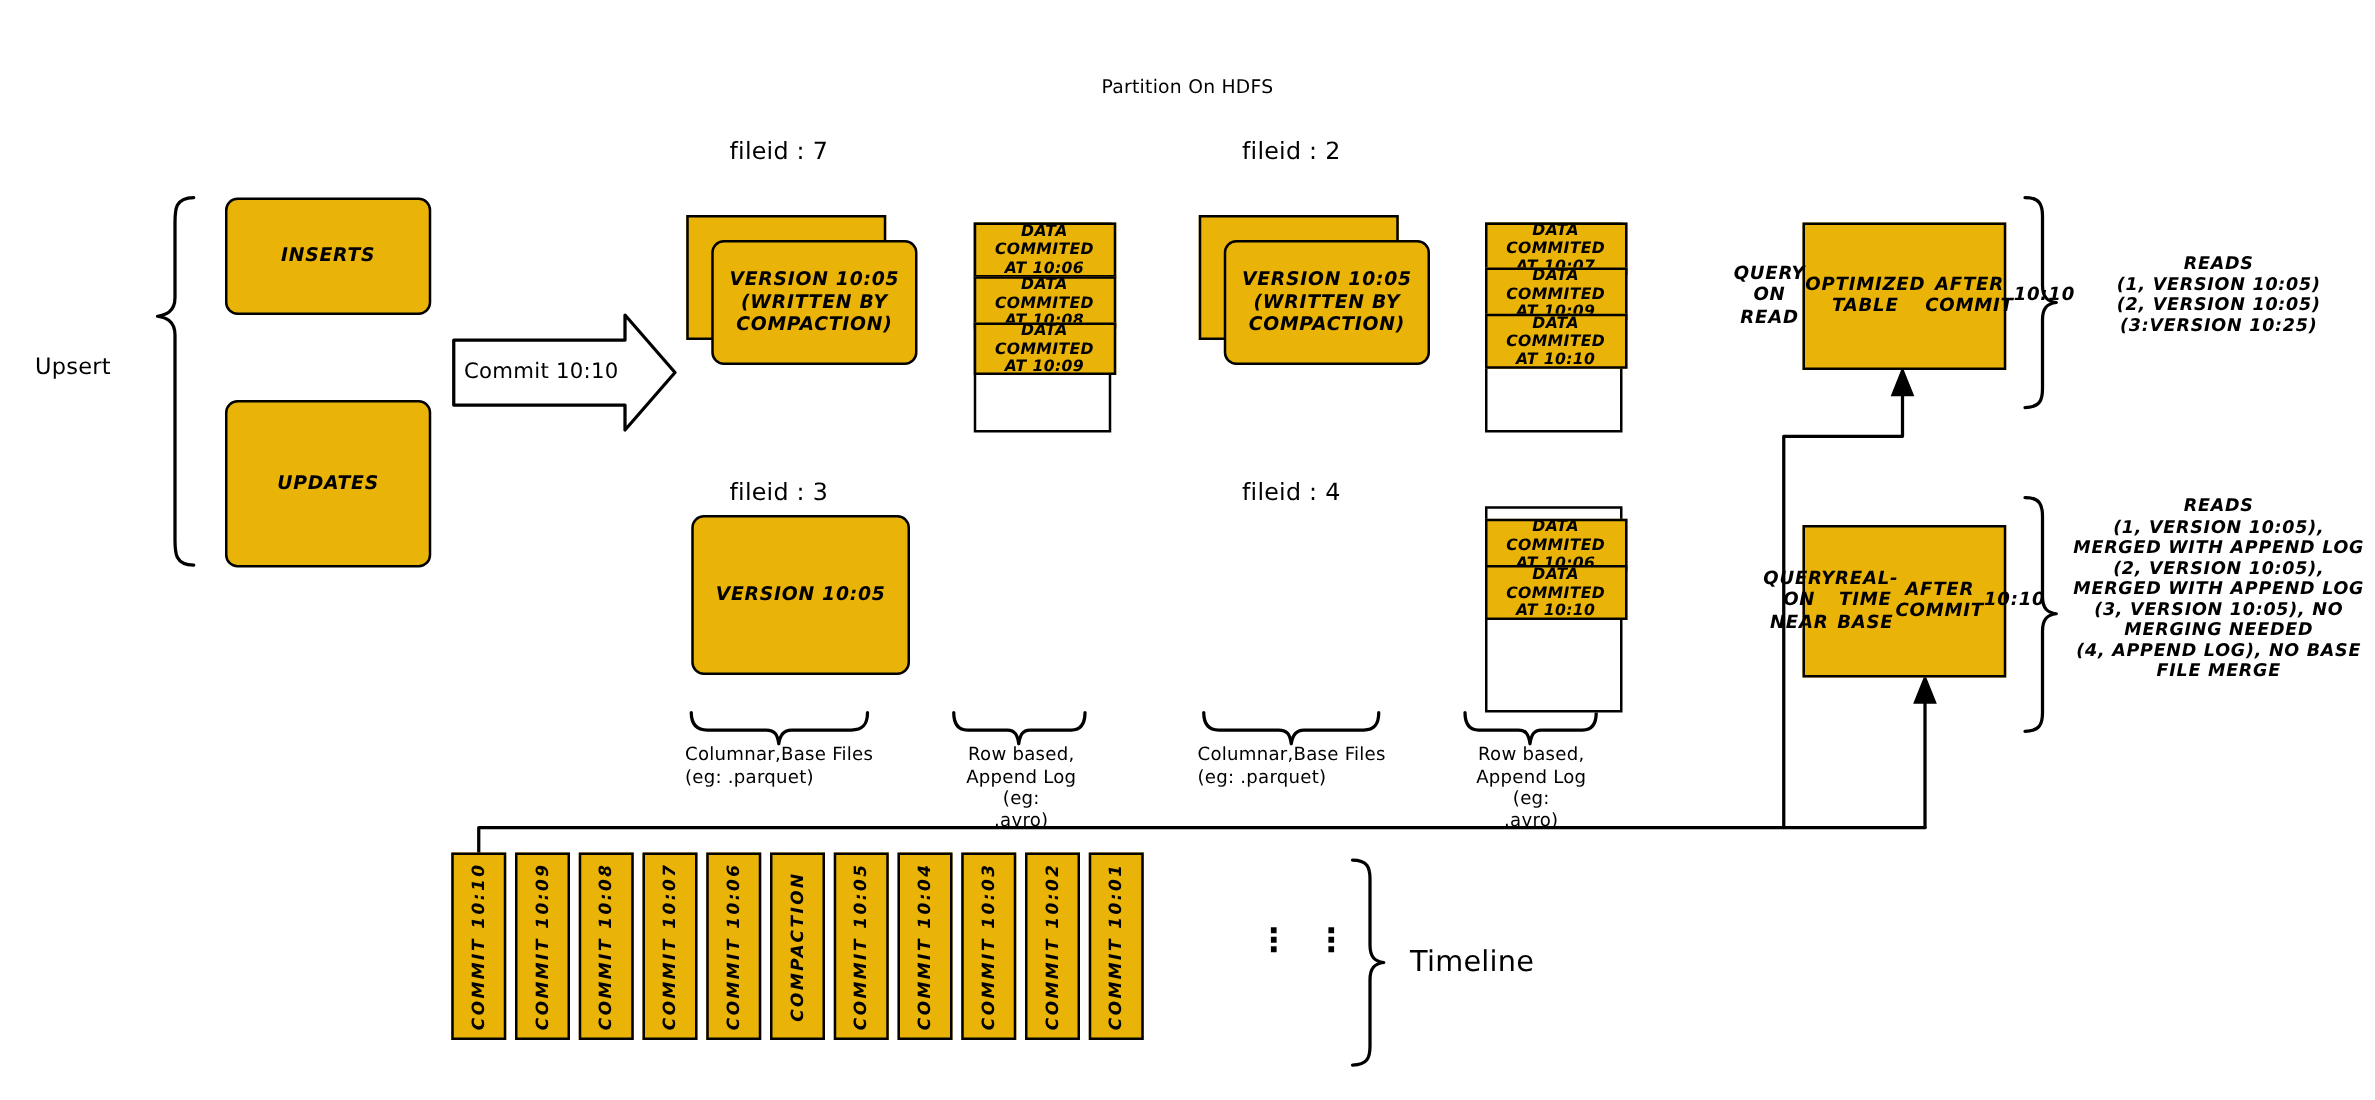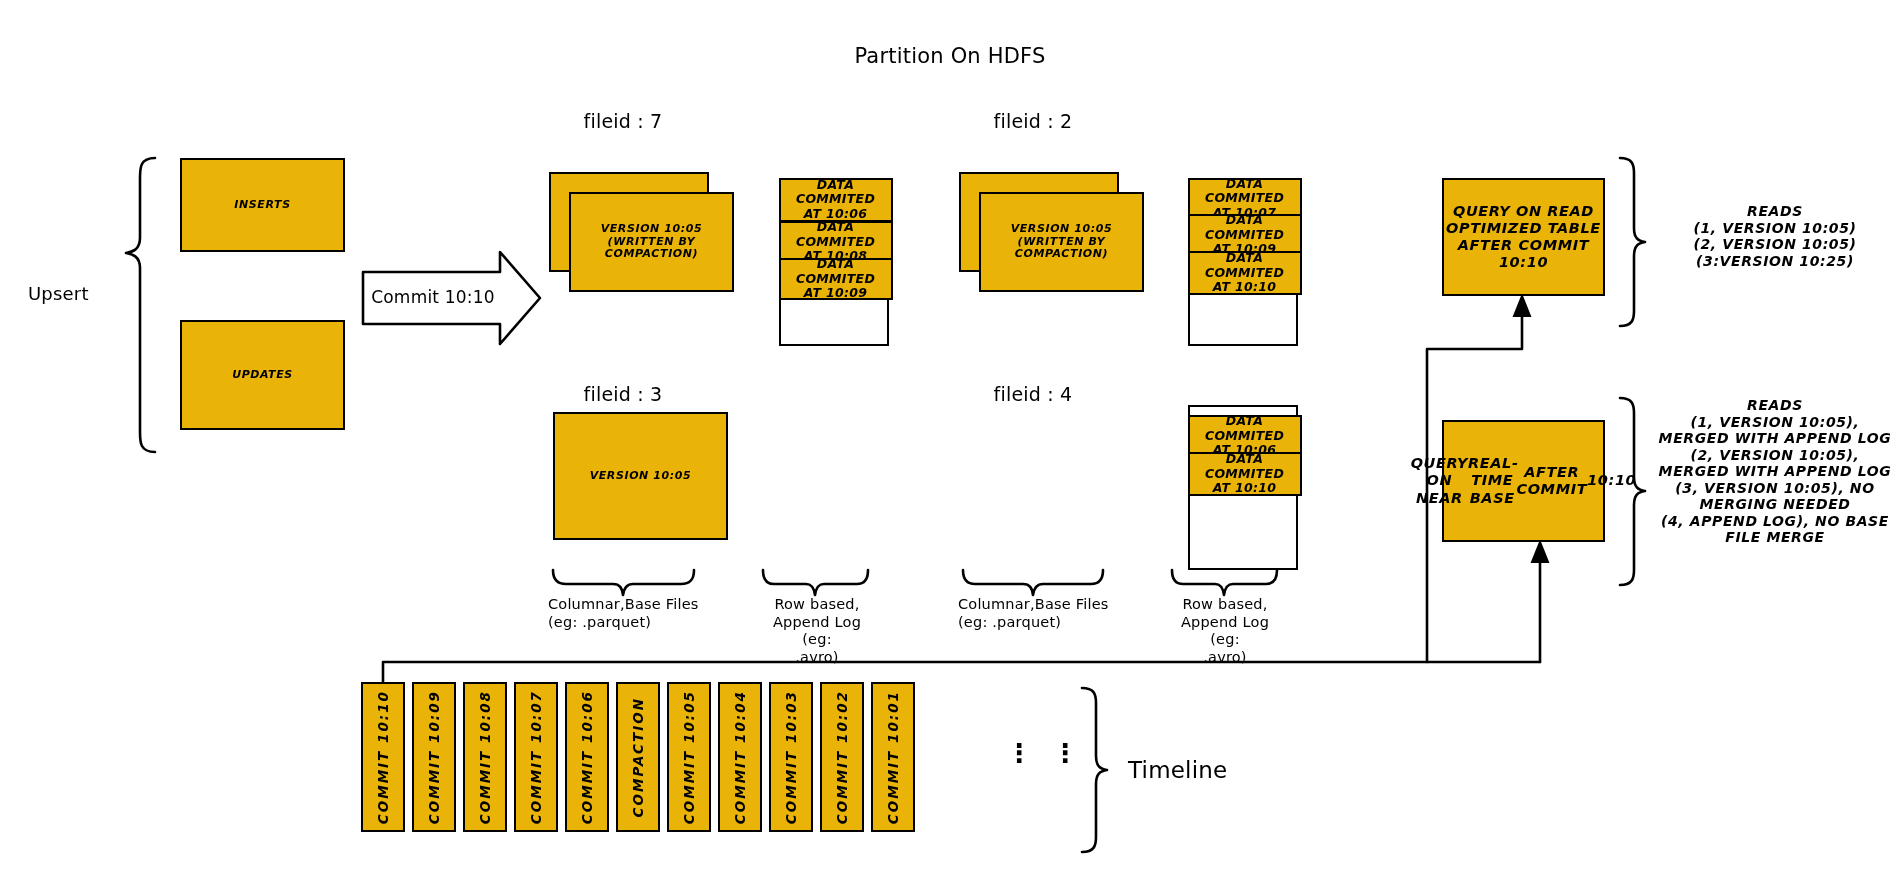--- a/index.html
+++ b/index.html
@@ -12,23 +12,23 @@
   .bx{border:2.5px solid #000;background:#eab308;display:flex;align-items:center;
       justify-content:center;text-align:center;}
 
   
   .hand{font-family:"DejaVu Sans","Liberation Sans",sans-serif;font-weight:700;
         font-style:italic;letter-spacing:.6px;line-height:1.18;}
   
   .thin{font-family:"DejaVu Sans","Liberation Sans",sans-serif;font-weight:400;
         letter-spacing:.2px;line-height:1.22;}
 
-  .title{font-size:21px;}
+  .title{font-size:15px;margin-top:16px;}
   .lbl-fileid{font-size:19px;}
-  .bigbox-t{font-size:11px;}
+  .bigbox-t{font-size:15px;border-radius:10px;}
   .logbox-t{font-size:12.5px;font-weight:700;font-style:italic;letter-spacing:.3px;line-height:1.15;}
   .querybox-t{font-size:14.5px;}
   .reads-t{font-size:14px;}
   .cap-t{font-size:14.5px;}
   .commit-arrow-t{font-size:17px;}
   .upsert-t{font-size:18px;}
   .timeline-t{font-size:23px;}
   .tl-t{font-size:13.5px;font-weight:700;font-style:italic;letter-spacing:2px;
         writing-mode:vertical-rl;transform:rotate(180deg);white-space:nowrap;}
   .dots{font-size:26px;font-weight:700;letter-spacing:0;line-height:.55;}
@@ -67,21 +67,21 @@
     <polygon points="1522,296 1514,316 1530,316" fill="#000" stroke="#000" stroke-width="2"></polygon>
     <polygon points="1540,542 1532,562 1548,562" fill="#000" stroke="#000" stroke-width="2"></polygon>
   </svg>
 
   <div class="abs thin title" style="left:0;top:44px;width:1900px;text-align:center;">Partition On HDFS</div>
 
   <div class="abs thin upsert-t" style="left:28px;top:283px;width:100px;text-align:left;">Upsert</div>
 
   <div class="abs bx hand bigbox-t" style="left:180px;top:158px;width:165px;height:94px;">INSERTS</div>
 
-  <div class="abs bx hand bigbox-t" style="left:180px;top:320px;width:165px;height:110px;">UPDATES</div>
+  <div class="abs bx hand bigbox-t" style="left:180px;top:320px;width:165px;height:134px;">UPDATES</div>
 
   <div class="abs thin commit-arrow-t" style="left:368px;top:287px;width:130px;text-align:center;">Commit 10:10</div>
 
   <div class="abs thin lbl-fileid" style="left:553;left:553px;top:110px;width:140px;text-align:center;">fileid : 7</div>
 
   <div class="abs bx" style="left:549px;top:172px;width:160px;height:100px;"></div>
   <div class="abs bx hand bigbox-t" style="left:569px;top:192px;width:165px;height:100px;flex-direction:column;">
     <span>VERSION 10:05</span>
     <span>(WRITTEN BY</span>
     <span>COMPACTION)</span>
@@ -160,21 +160,21 @@
     <div>Columnar,Base Files</div>
     <div>(eg: .parquet)</div>
   </div>
 
   <div class="abs thin cap-t" style="left:1166px;top:596px;width:118px;text-align:center;">
     <div>Row based,</div>
     <div>Append Log  (eg:</div>
     <div>.avro)</div>
   </div>
 
-  <div class="abs bx hand querybox-t" style="left:1442px;top:178px;width:163px;height:118px;flex-direction:column;">
+  <div class="abs bx hand querybox-t" style="left:1442px;top:178px;width:163px;height:118px;flex-direction:row;">
     <span>QUERY ON READ</span>
     <span>OPTIMIZED TABLE</span>
     <span>AFTER COMMIT</span>
     <span>10:10</span>
   </div>
 
   <div class="abs hand reads-t" style="left:1650px;top:203px;width:250px;text-align:center;">
     <div>READS</div>
     <div>(1, VERSION 10:05)</div>
     <div>(2, VERSION 10:05)</div>

